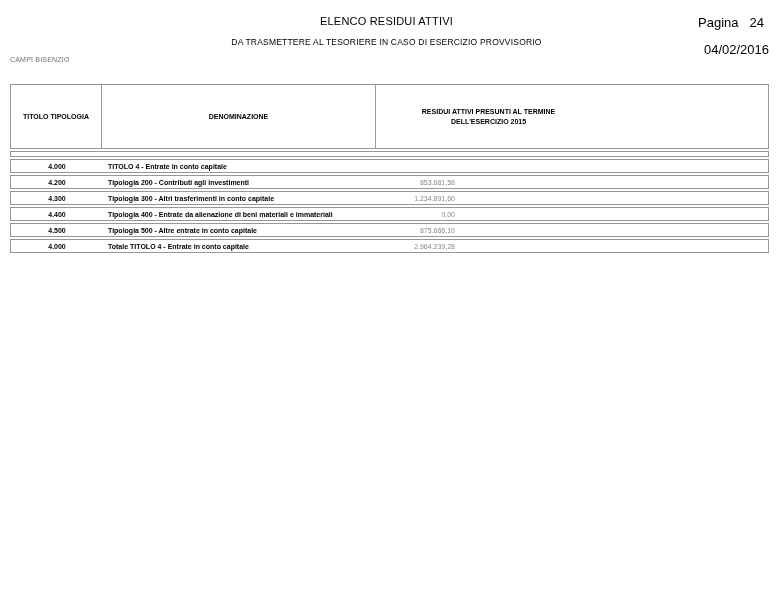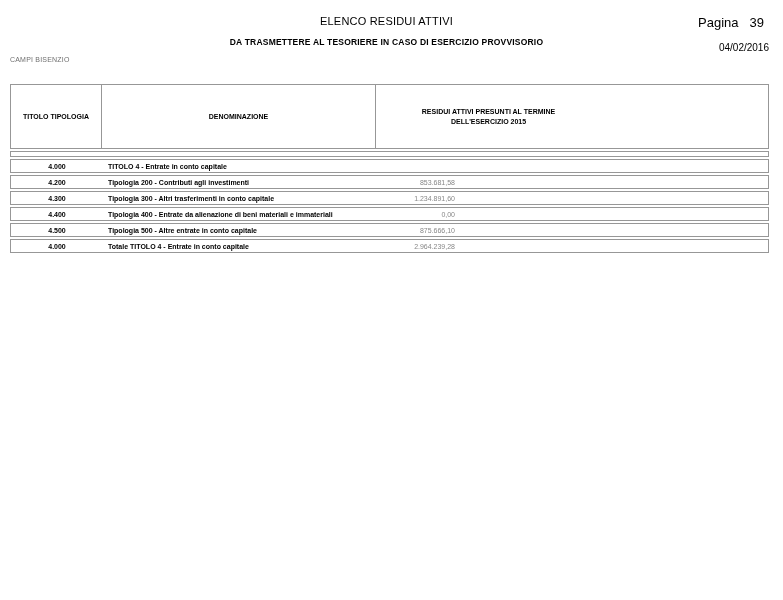--- a/index.html
+++ b/index.html
@@ -26,36 +26,36 @@
     text-align: center;
   }
   .title-line1 {
     font-size: 11px;
     font-weight: normal;
     letter-spacing: 0.2px;
   }
   .title-line2 {
     margin-top: 10px;
     font-size: 8.5px;
-    font-weight: bold;
+    font-weight: normal;
     letter-spacing: 0.2px;
   }
   .page-info {
     position: absolute;
     top: 15px;
     right: 19px;
     display: flex;
     gap: 11px;
     font-size: 13px;
   }
   .report-date {
     position: absolute;
     top: 42px;
     right: 14px;
-    font-size: 10px;
+    font-size: 13px;
   }
   .entity {
     position: absolute;
     top: 56px;
     left: 10px;
     font-size: 7px;
     color: #6f6f6f;
     letter-spacing: 0.2px;
   }
 
@@ -138,21 +138,21 @@
 </head>
 <body>
 
 <div class="titles">
   <div class="title-line1">ELENCO RESIDUI ATTIVI</div>
   <div class="title-line2">DA TRASMETTERE AL TESORIERE IN CASO DI ESERCIZIO PROVVISORIO</div>
 </div>
 
 <div class="page-info">
   <span>Pagina</span>
-  <span>39</span>
+  <span>24</span>
 </div>
 
 <div class="report-date">04/02/2016</div>
 
 <div class="entity">CAMPI BISENZIO</div>
 
 <div class="report-table">
 
   <div class="thead">
     <div class="th th-code">TITOLO TIPOLOGIA</div>

